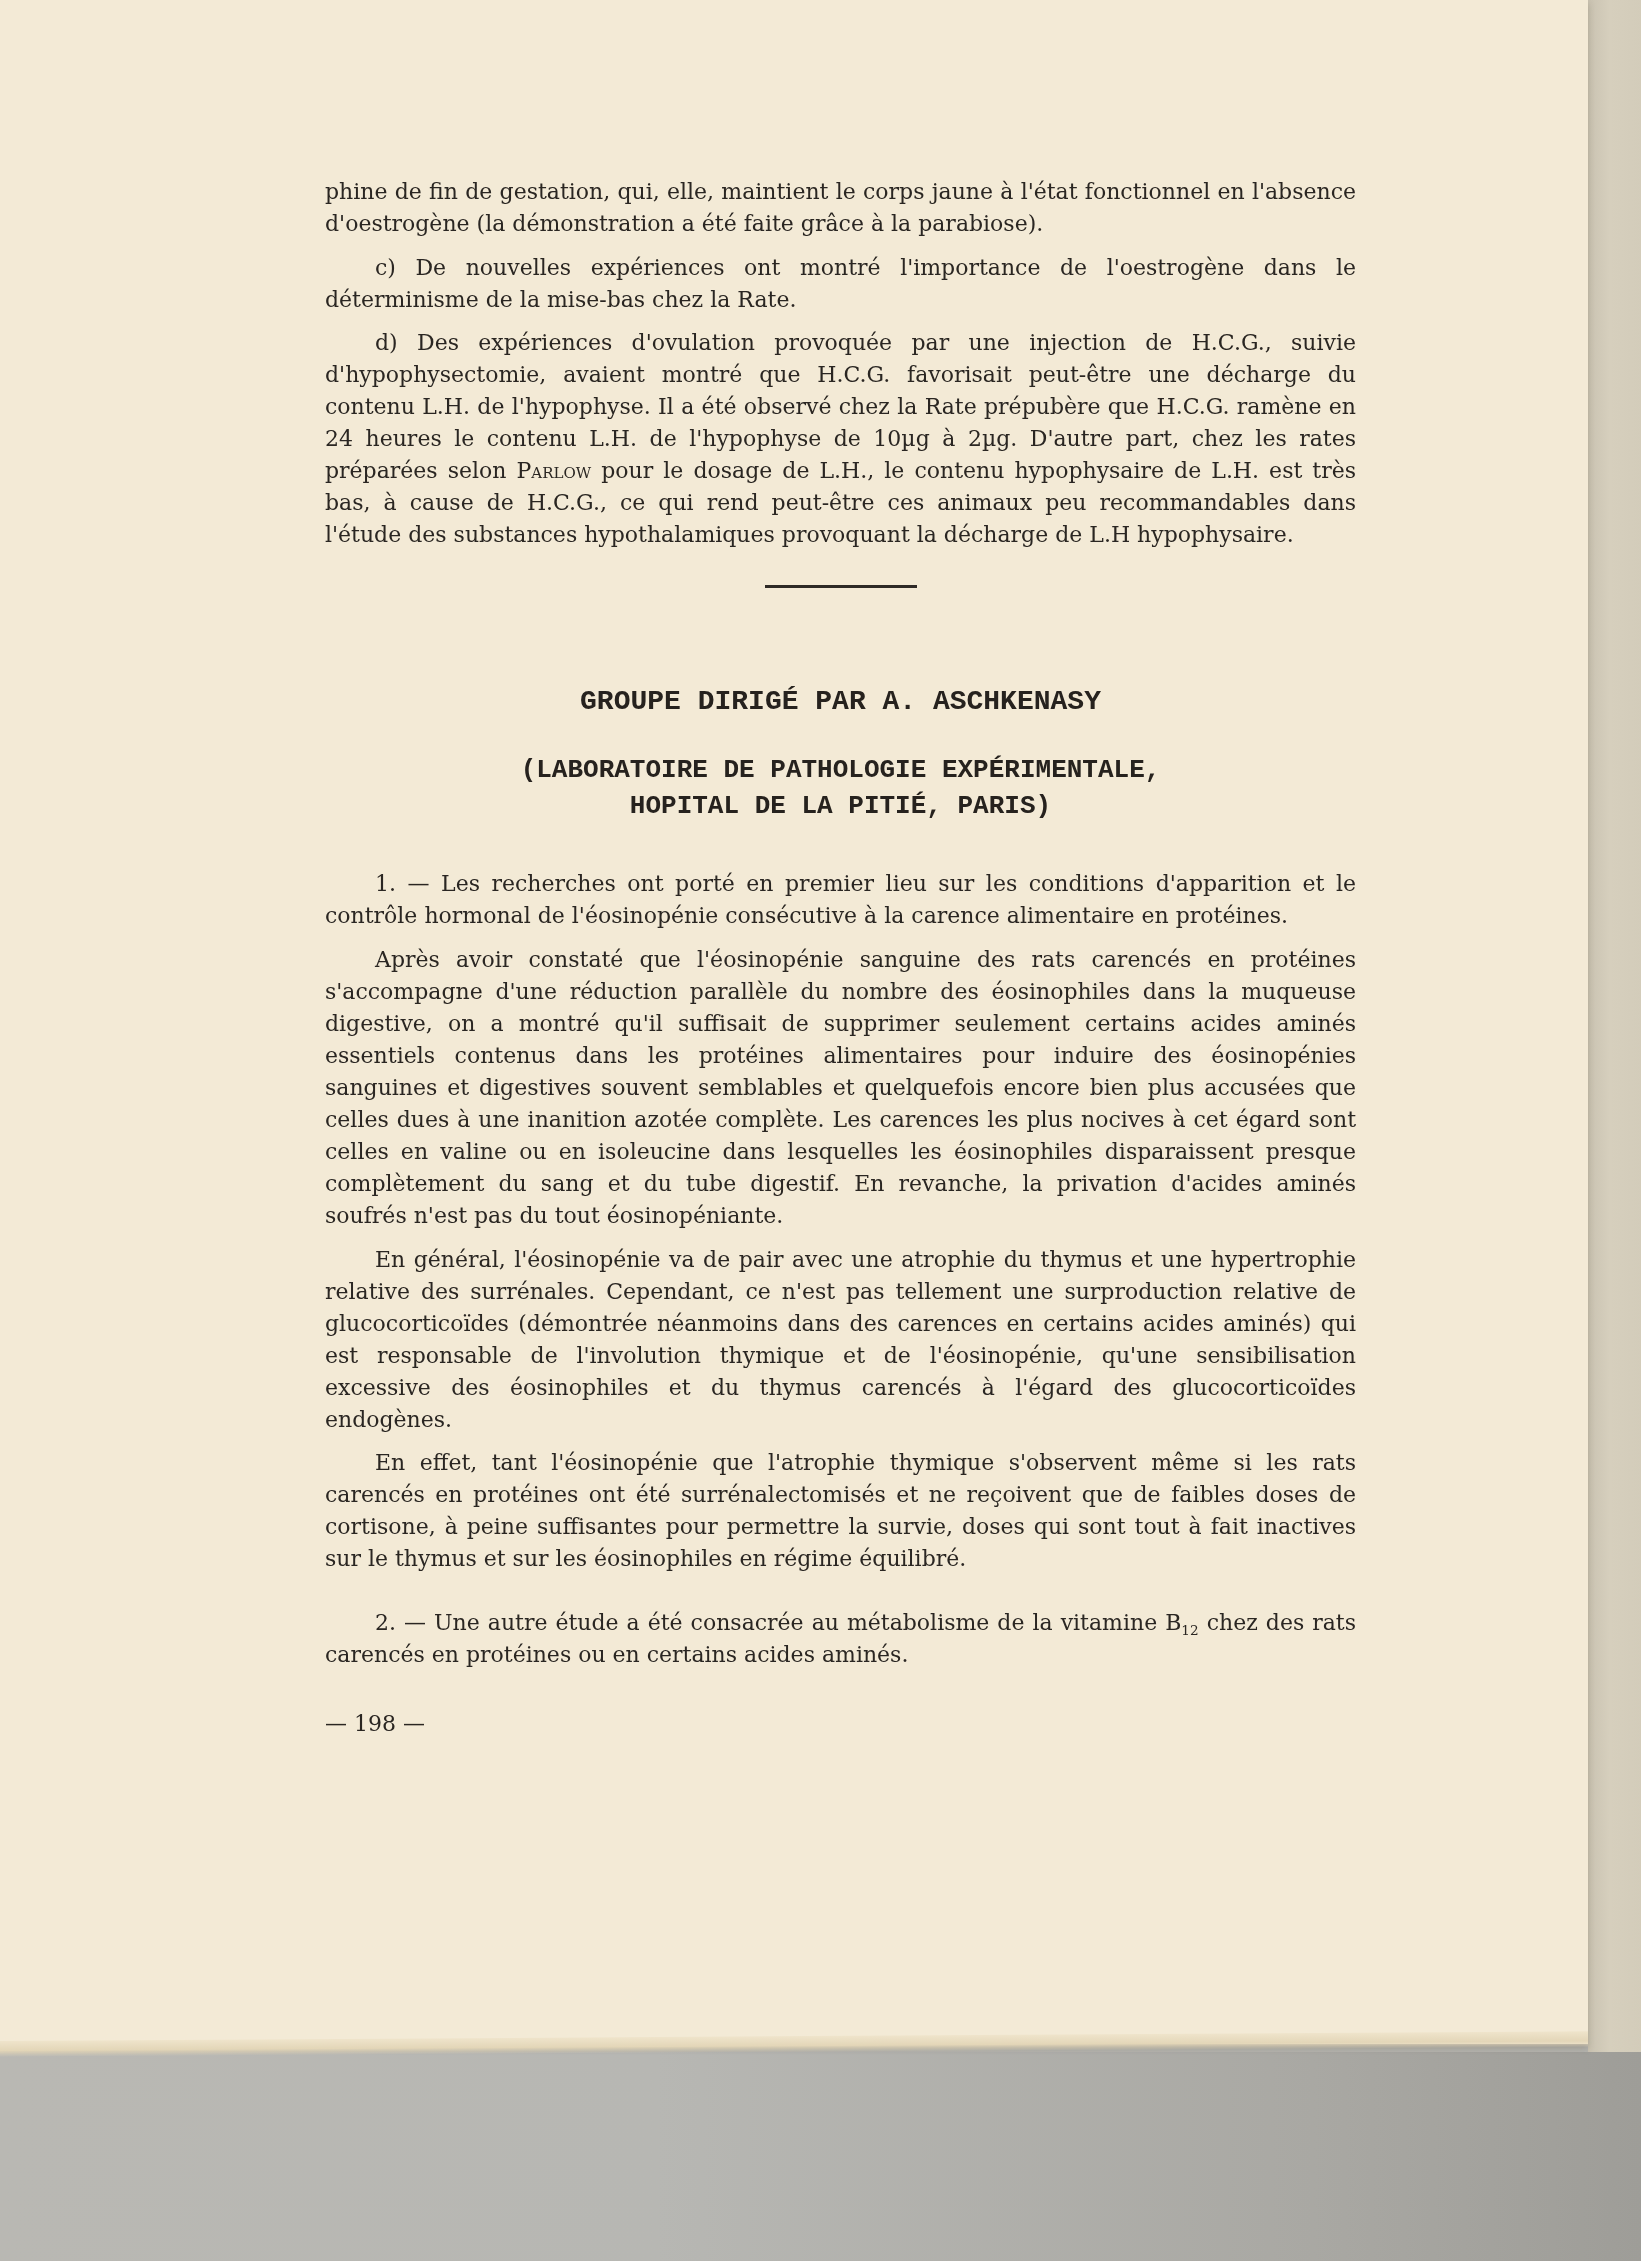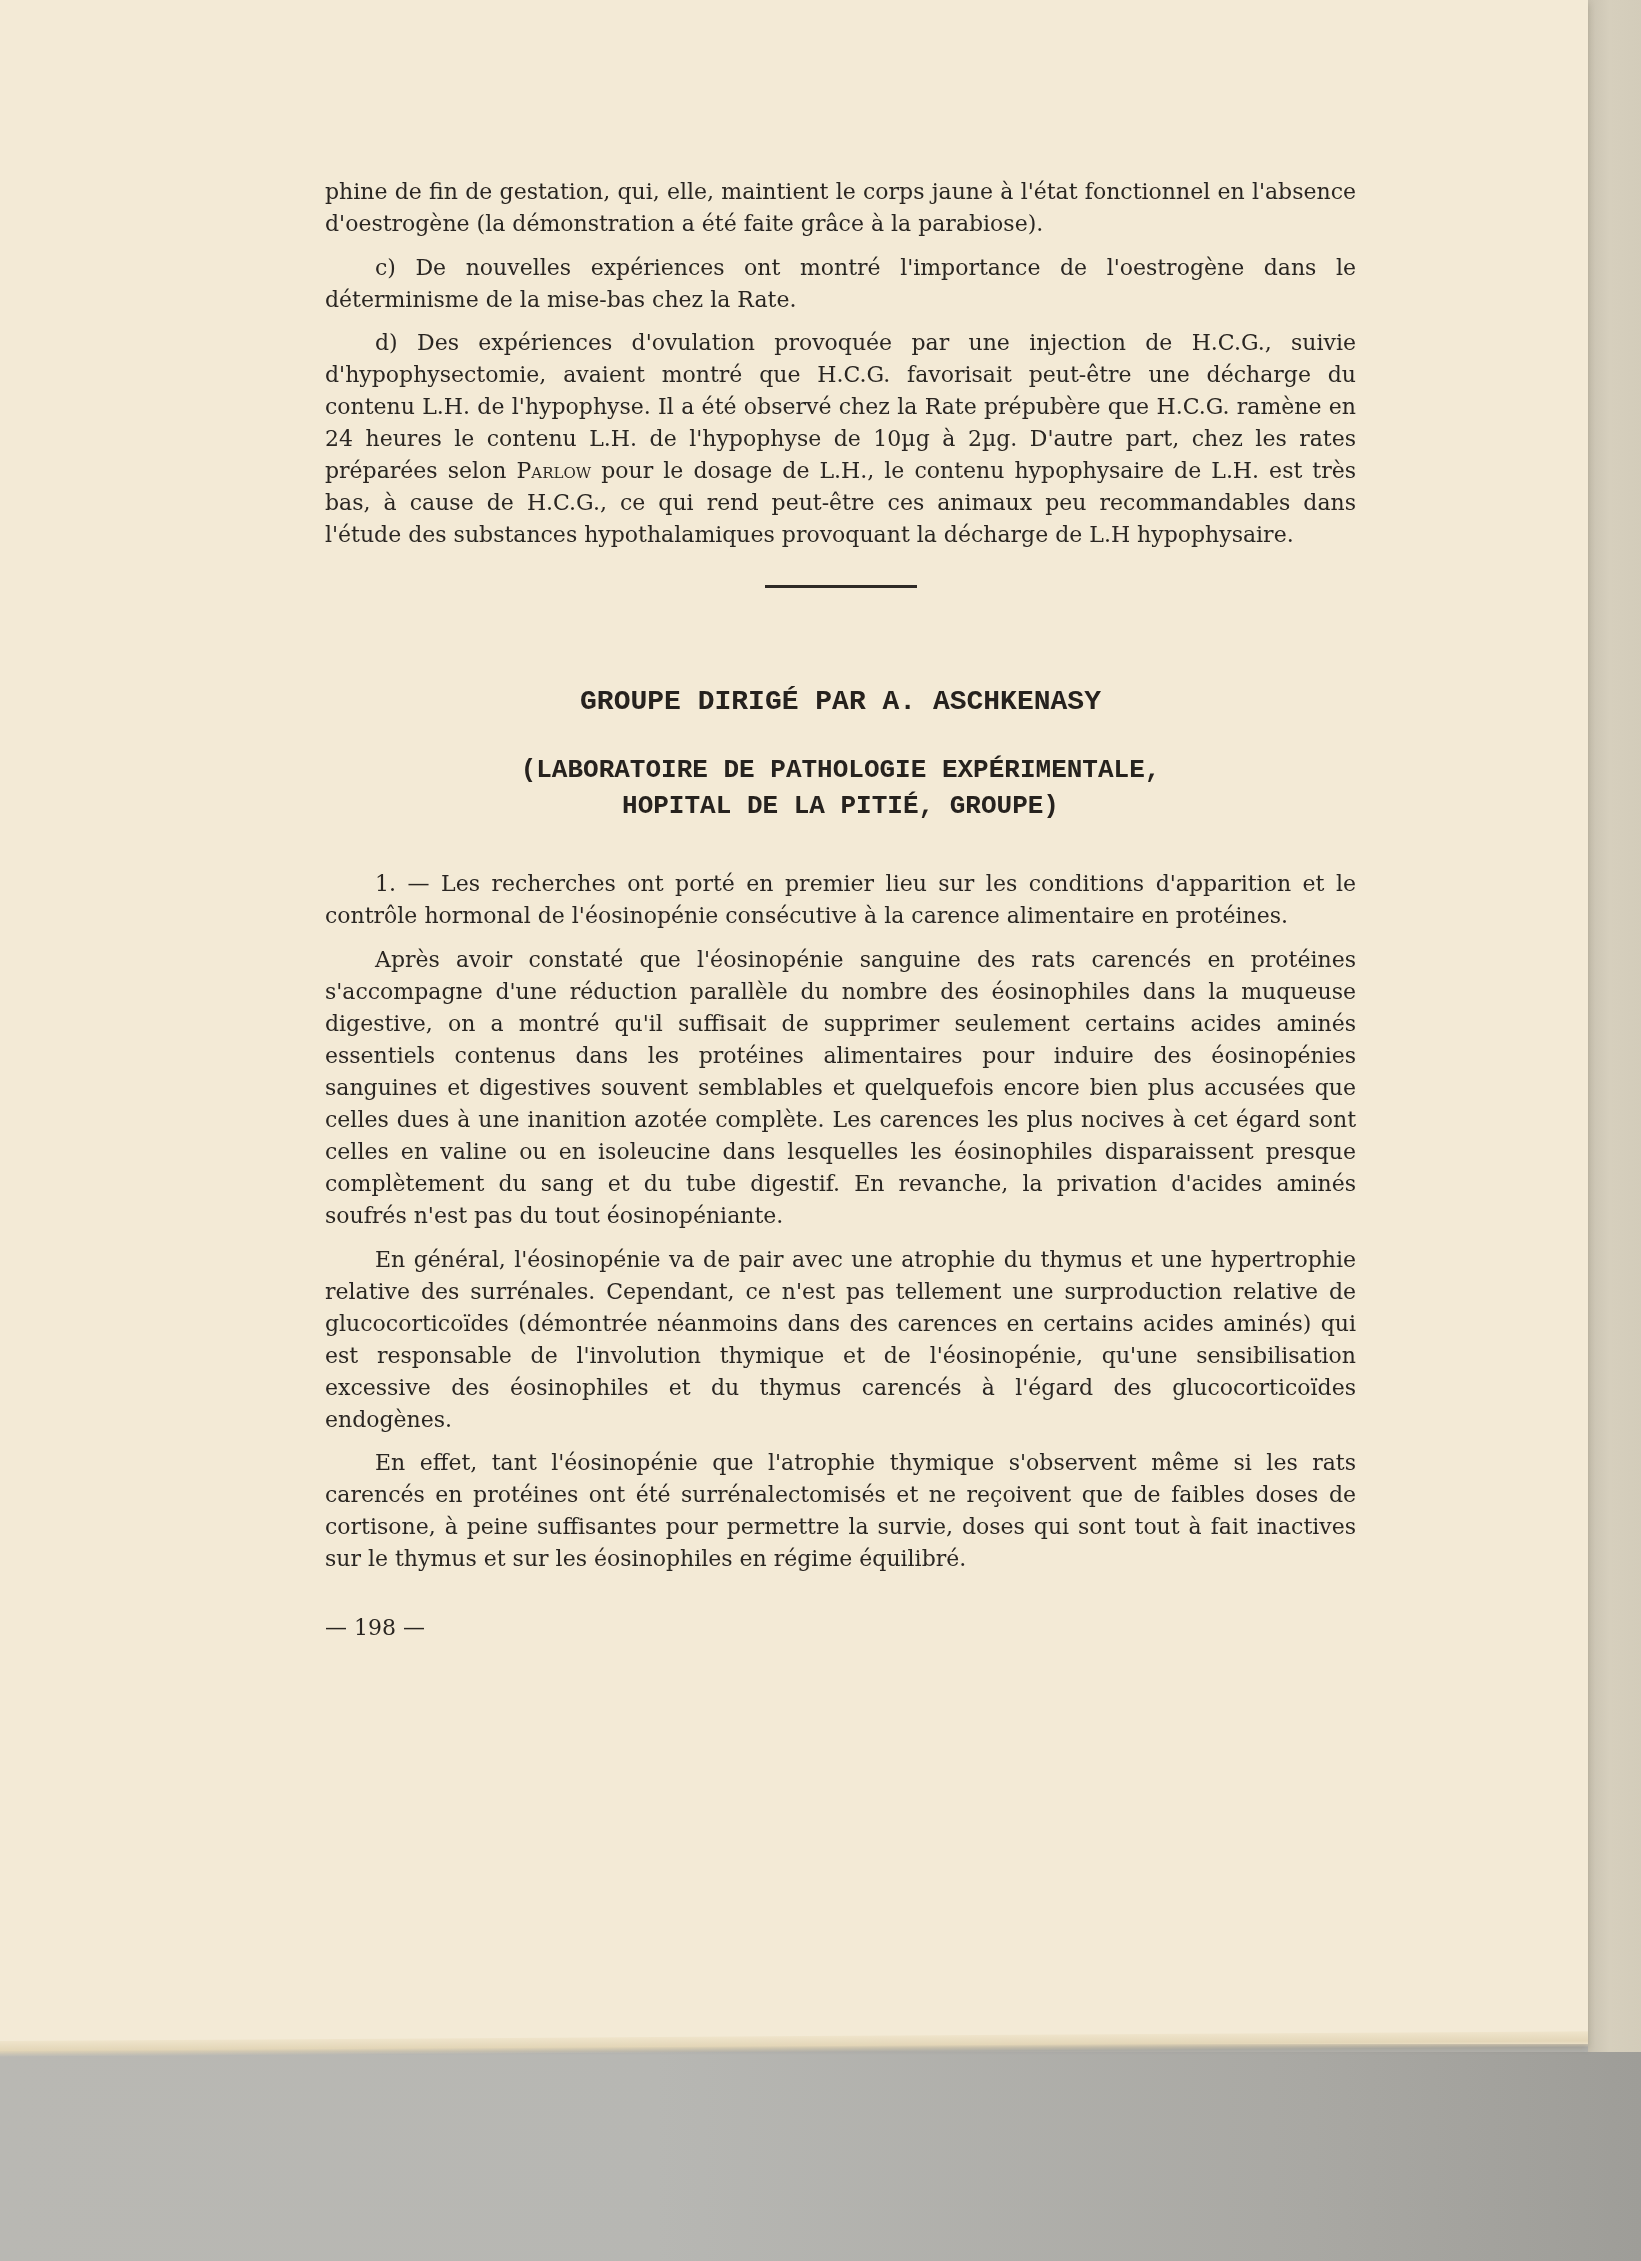--- a/index.html
+++ b/index.html
@@ -63,24 +63,25 @@
 
 <div class="content">
   <p>phine de fin de gestation, qui, elle, maintient le corps jaune à l'état fonctionnel en l'absence d'oestrogène (la démonstration a été faite grâce à la parabiose).</p>
   <p class="indent gap-s">c) De nouvelles expériences ont montré l'importance de l'oestrogène dans le déterminisme de la mise-bas chez la Rate.</p>
   <p class="indent gap-s"><span>d) Des expériences d'ovulation provoquée par une injection de H.C.G., suivie d'hypophysectomie, avaient montré que H.C.G. favorisait peut-être une décharge du contenu L.H. de l'hypophyse. Il a été observé chez la Rate prépubère que H.C.G. ramène en 24 heures le contenu L.H. de l'hypophyse de 10µg à 2µg. D'autre part, chez les rates préparées selon </span><span class="sc">Parlow</span><span> pour le dosage de L.H., le contenu hypophysaire de L.H. est très bas, à cause de H.C.G., ce qui rend peut-être ces animaux peu recommandables dans l'étude des substances hypothalamiques provoquant la décharge de L.H hypophysaire.</span></p>
 
   <div class="rule"></div>
 
   <div class="heading h1">GROUPE DIRIGÉ PAR A. ASCHKENASY</div>
   <div class="heading h2" style="margin-top:31px;">(LABORATOIRE DE PATHOLOGIE EXPÉRIMENTALE,</div>
-  <div class="heading h2" style="margin-top:0;">HOPITAL DE LA PITIÉ, GROUPE)</div>
+  <div class="heading h2" style="margin-top:0;">HOPITAL DE LA PITIÉ, PARIS)</div>
 
   <div class="para-block">
     <p class="indent">1. — Les recherches ont porté en premier lieu sur les conditions d'apparition et le contrôle hormonal de l'éosinopénie consécutive à la carence alimentaire en protéines.</p>
     <p class="indent gap-s">Après avoir constaté que l'éosinopénie sanguine des rats carencés en protéines s'accompagne d'une réduction parallèle du nombre des éosinophiles dans la muqueuse digestive, on a montré qu'il suffisait de supprimer seulement certains acides aminés essentiels contenus dans les protéines alimentaires pour induire des éosinopénies sanguines et digestives souvent semblables et quelquefois encore bien plus accusées que celles dues à une inanition azotée complète. Les carences les plus nocives à cet égard sont celles en valine ou en isoleucine dans lesquelles les éosinophiles disparaissent presque complètement du sang et du tube digestif. En revanche, la privation d'acides aminés soufrés n'est pas du tout éosinopéniante.</p>
     <p class="indent gap-s">En général, l'éosinopénie va de pair avec une atrophie du thymus et une hypertrophie relative des surrénales. Cependant, ce n'est pas tellement une surproduction relative de glucocorticoïdes (démontrée néanmoins dans des carences en certains acides aminés) qui est responsable de l'involution thymique et de l'éosinopénie, qu'une sensibilisation excessive des éosinophiles et du thymus carencés à l'égard des glucocorticoïdes endogènes.</p>
     <p class="indent gap-s">En effet, tant l'éosinopénie que l'atrophie thymique s'observent même si les rats carencés en protéines ont été surrénalectomisés et ne reçoivent que de faibles doses de cortisone, à peine suffisantes pour permettre la survie, doses qui sont tout à fait inactives sur le thymus et sur les éosinophiles en régime équilibré.</p>
+    <p class="indent num-para"><span>2. — Une autre étude a été consacrée au métabolisme de la vitamine B</span><sub>12</sub><span> chez des rats carencés en protéines ou en certains acides aminés.</span></p>
   </div>
 
   <div class="pagenum">— 198 —</div>
 </div>
 
 
 </body></html>

